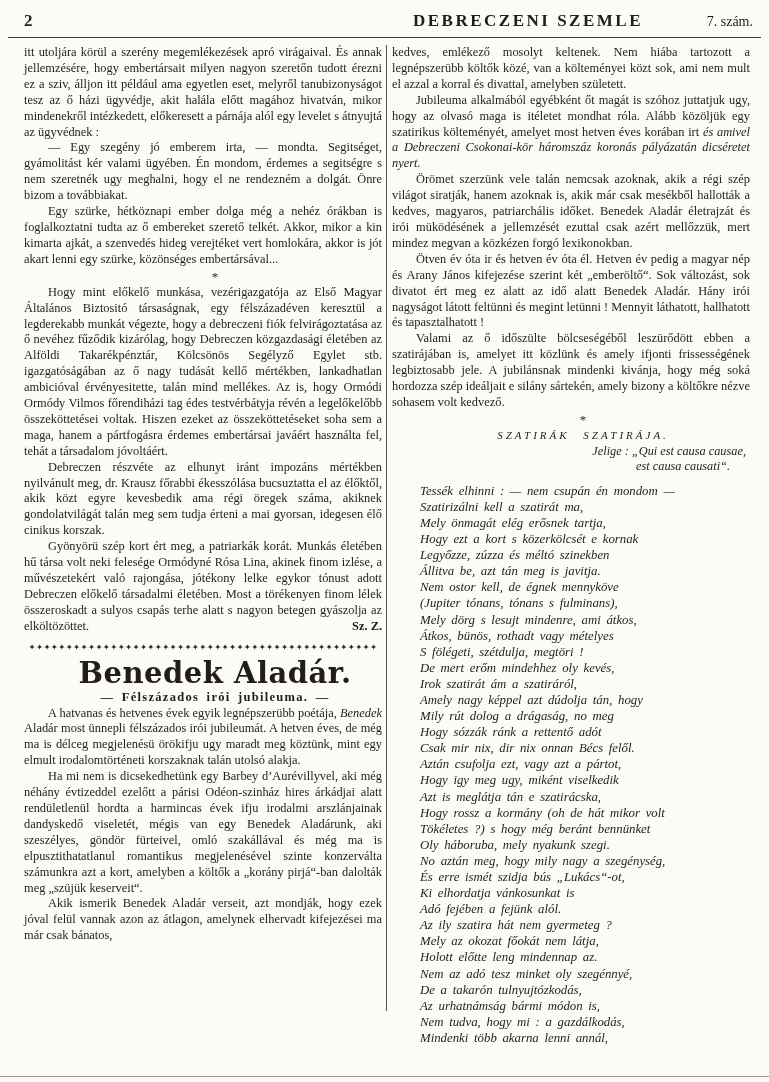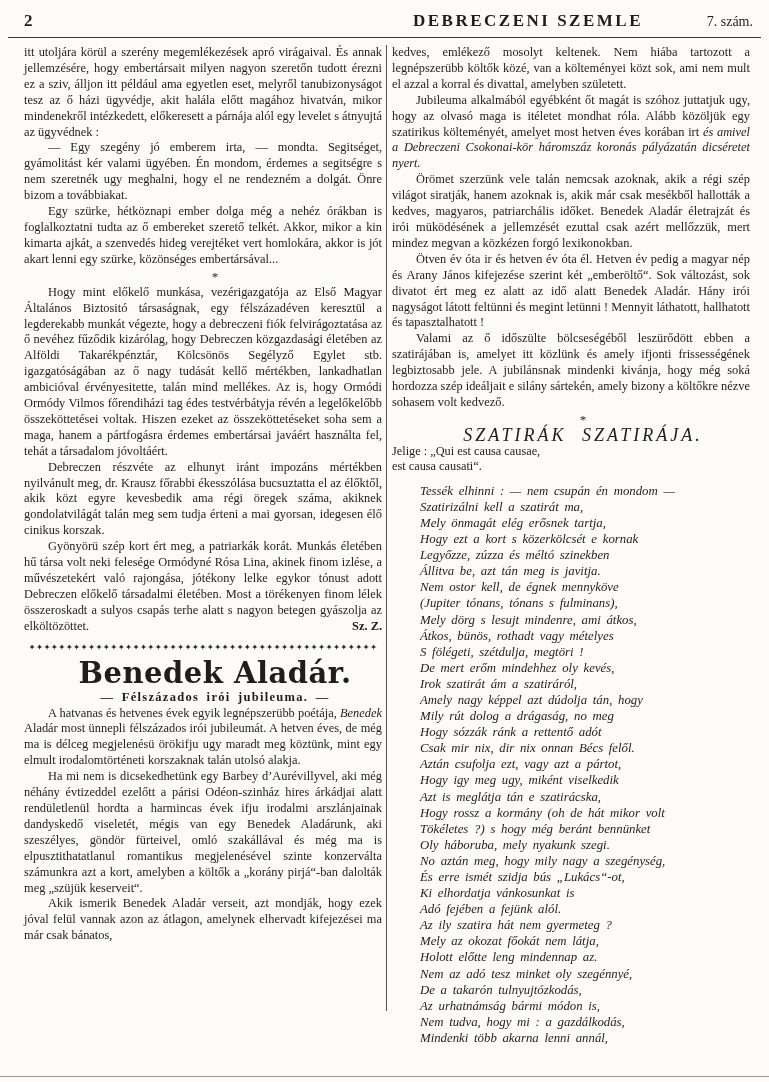--- a/index.html
+++ b/index.html
@@ -25,23 +25,23 @@
 
   .ornament { text-align:center; font-size:8.5px; letter-spacing:0.3px; line-height:18px;
               white-space:nowrap; overflow:hidden; margin-top:3px; color:#26231f; }
 
   .article-title { text-align:center; text-indent:0; font-family:"DejaVu Serif", serif;
                    font-size:29px; line-height:34px; font-weight:bold; letter-spacing:0.5px;
                    margin:4px 0 7px 0; }
   .article-subtitle { text-align:center; text-indent:0; font-size:12.5px; letter-spacing:1.3px;
                       word-spacing:3px; margin-bottom:9px;font-weight:bold; }
 
-  .poem-title { text-align:center; font-style:italic; font-size:18px; letter-spacing:3px;
+  .poem-title { text-align:center; font-style:italic; font-size:11px; letter-spacing:3px;
                 word-spacing:8px; margin:9px 0 5px 0; }
-  .motto { font-size:12.3px; line-height:15.5px; text-align:left; padding-right:4px; }
+  .motto { font-style:italic; font-size:12.3px; line-height:15.5px; text-align:right; padding-right:4px; }
   .motto .l2 { padding-right:16px; }
   .poem { margin-top:8px; padding-left:28px; font-style:italic; font-size:12.8px;
           line-height:16.1px; word-spacing:2.5px; text-align:left; }
   .poem-line { white-space:nowrap; }
 
   .bottom-rule { position:absolute; left:0; right:0; bottom:5px; border:none; border-top:1px solid #9a968f; margin:0; }
   i { font-style:italic; }
 </style>
 </head>
 <body>

